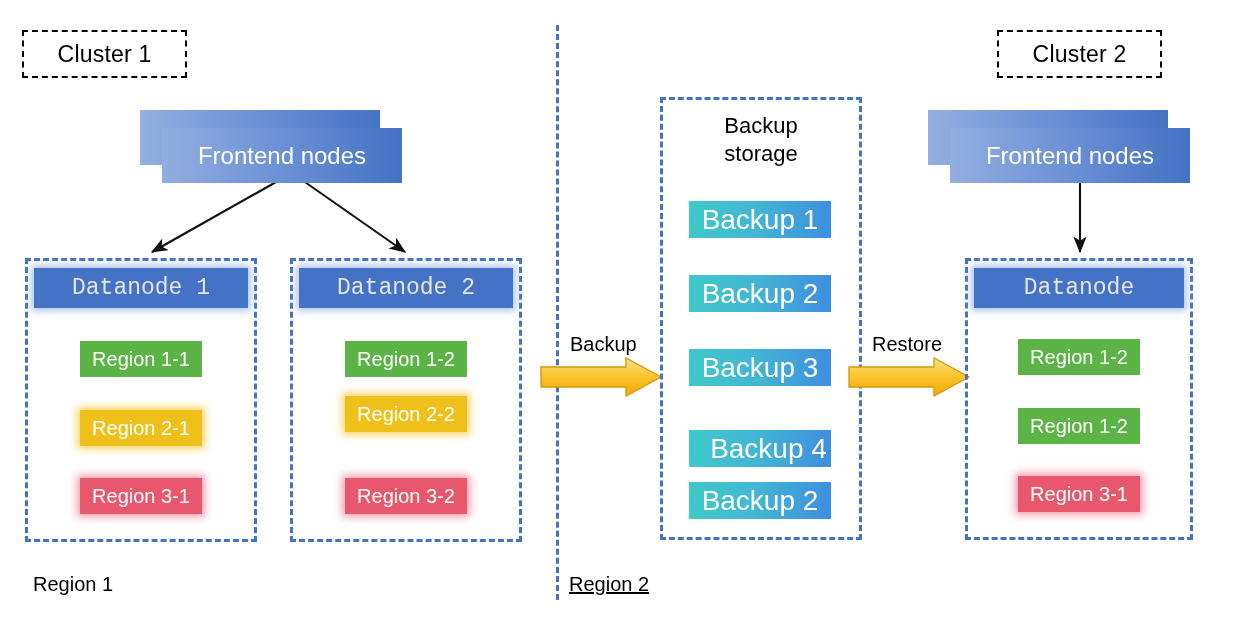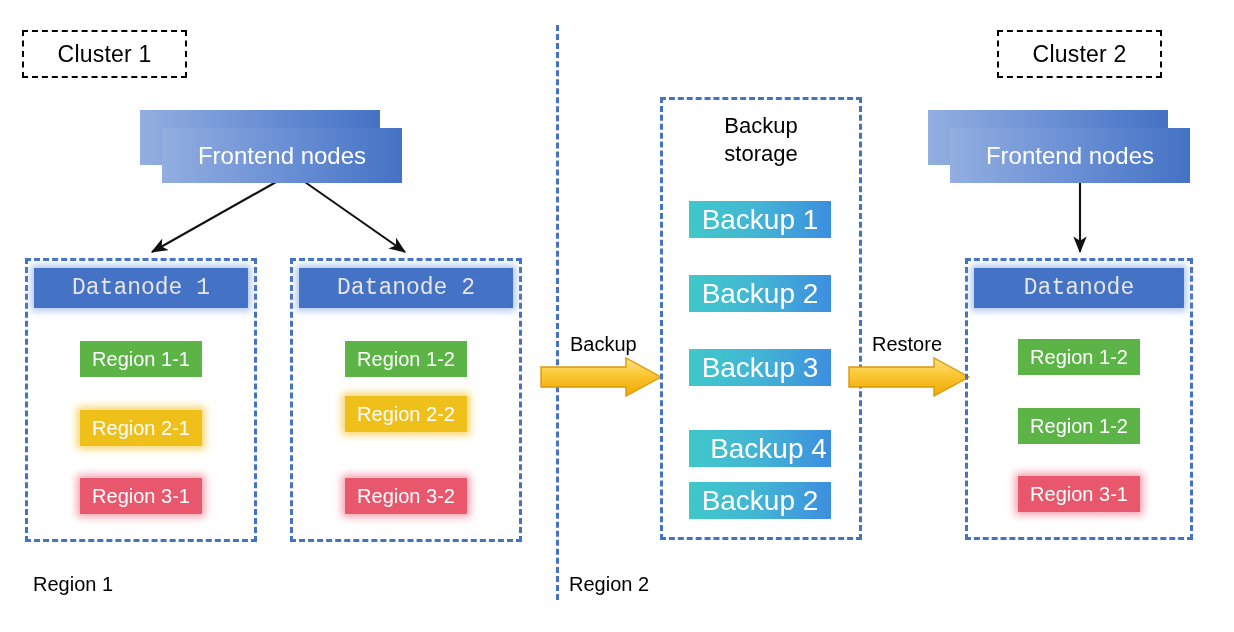--- a/index.html
+++ b/index.html
@@ -285,17 +285,17 @@
   <div class="region green" style="left:1018px; top:408px; width:122px;">
     <span>Region 1-2</span>
   </div>
   <div class="region red" style="left:1018px; top:476px; width:122px;">
     <span>Region 3-1</span>
   </div>
 
   <div class="region-caption" style="left:33px; top:573px;">
     <span>Region 1</span>
   </div>
-  <div class="region-caption" style="left:569px; top:573px;">
+  <div class="region-caption" style="left:569px; top:573px;text-decoration:underline;">
     <span>Region 2</span>
   </div>
 
 </div>
 
 </body></html>

